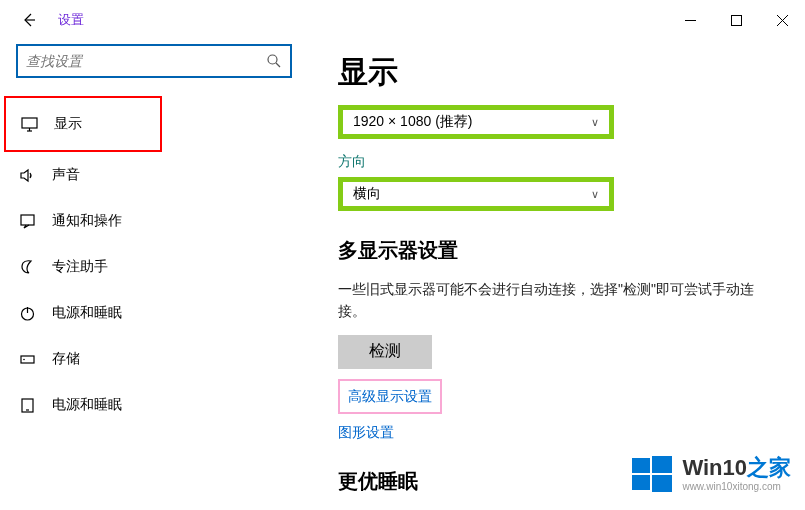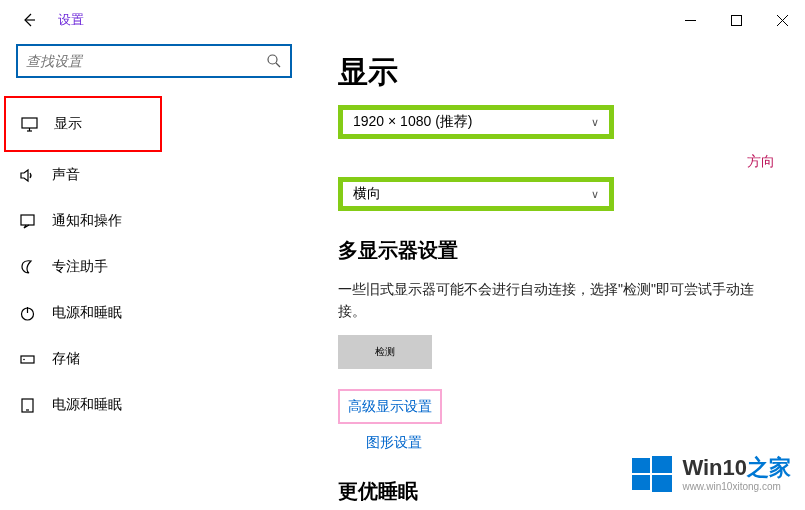--- a/index.html
+++ b/index.html
@@ -141,50 +141,48 @@
       display: flex;
       align-items: center;
       justify-content: space-between;
       padding: 0 10px;
       font-size: 14px;
       cursor: pointer;
       margin-bottom: 14px;
     }
     .field-label {
       font-size: 14px;
-      color: #be185d;
+      color: #0f766e;
       margin-bottom: 6px;
-      text-align: right;
     }
     .section-heading {
       font-size: 20px;
       font-weight: 600;
       margin: 26px 0 14px 0;
     }
     .desc-text {
       font-size: 14px;
       color: #222;
       line-height: 1.6;
       margin-bottom: 12px;
     }
     .gray-button {
       background: #cccccc;
       border: none;
       width: 94px;
       height: 34px;
-      font-size: 10px;
-      cursor: pointer;
-      margin-bottom: 20px;
+      font-size: 16px;
+      cursor: pointer;
+      margin-bottom: 10px;
     }
     .link-text {
       font-size: 14px;
       color: #0066cc;
       cursor: pointer;
       margin-bottom: 14px;
-      margin-left: 28px;
     }
     .link-highlight {
       border: 2px solid #f9a8d4;
       display: inline-block;
       padding: 6px 8px;
       margin-bottom: 10px;
     }
     .watermark {
       position: absolute;
       right: 14px;

